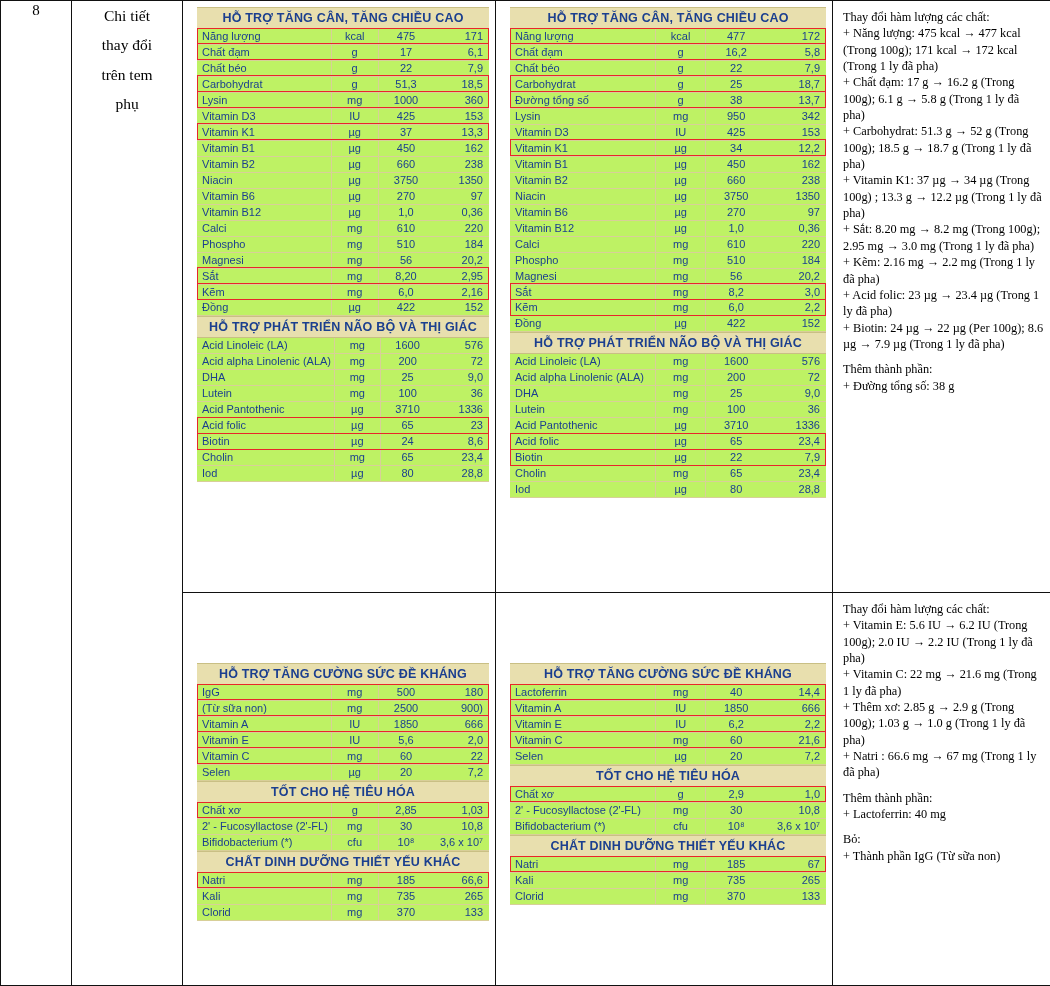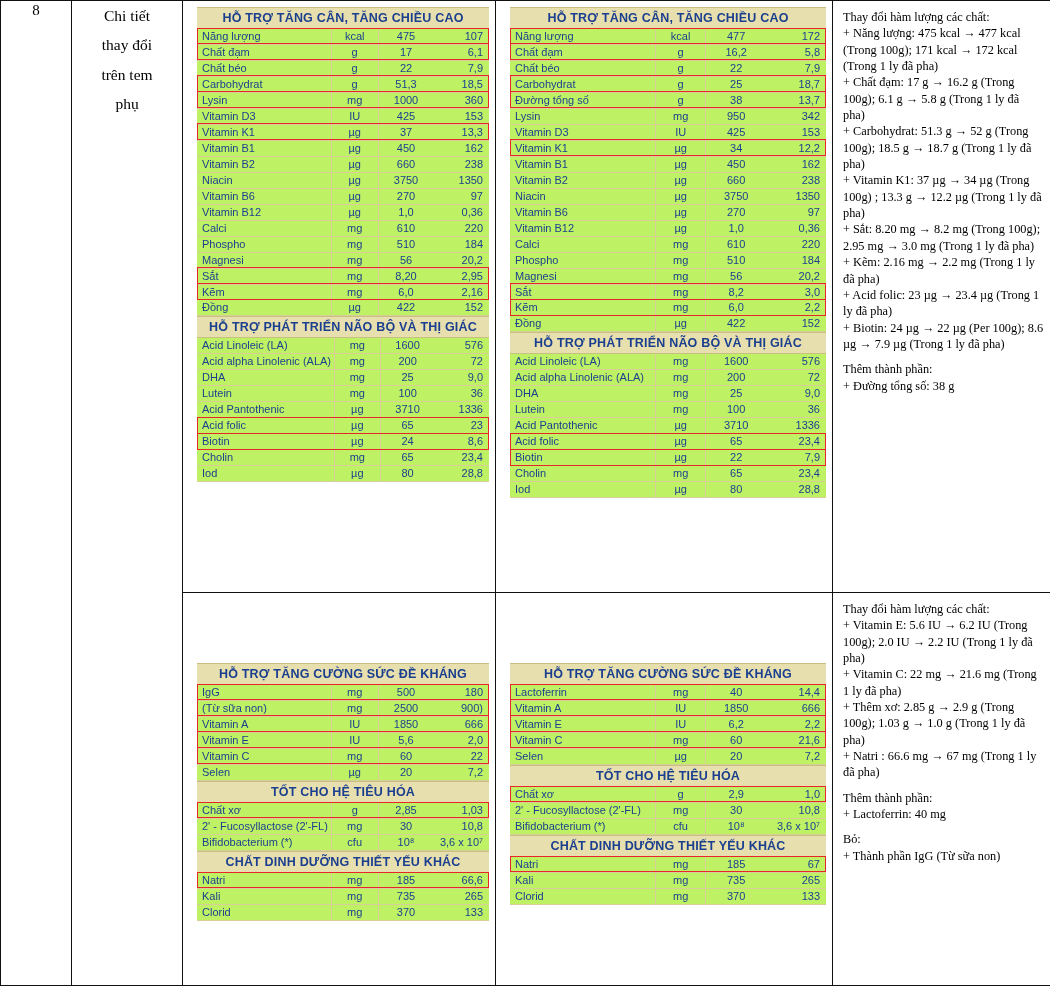--- a/index.html
+++ b/index.html
@@ -121,21 +121,21 @@
         <td class="col-img cellbox">
           <div class="panel-wrap">
             <div class="panel" id="panel-old-top">
                 <div class="sect-head">HỖ TRỢ TĂNG CÂN, TĂNG CHIỀU CAO</div>
                 <table class="nut">
                   <tbody>
                     <tr>
                       <td class="name">Năng lượng</td>
                       <td class="unit">kcal</td>
                       <td class="v1">475</td>
-                      <td class="v2">107</td>
+                      <td class="v2">171</td>
                     </tr>
                     <tr>
                       <td class="name">Chất đạm</td>
                       <td class="unit">g</td>
                       <td class="v1">17</td>
                       <td class="v2">6,1</td>
                     </tr>
                     <tr>
                       <td class="name">Chất béo</td>
                       <td class="unit">g</td>

